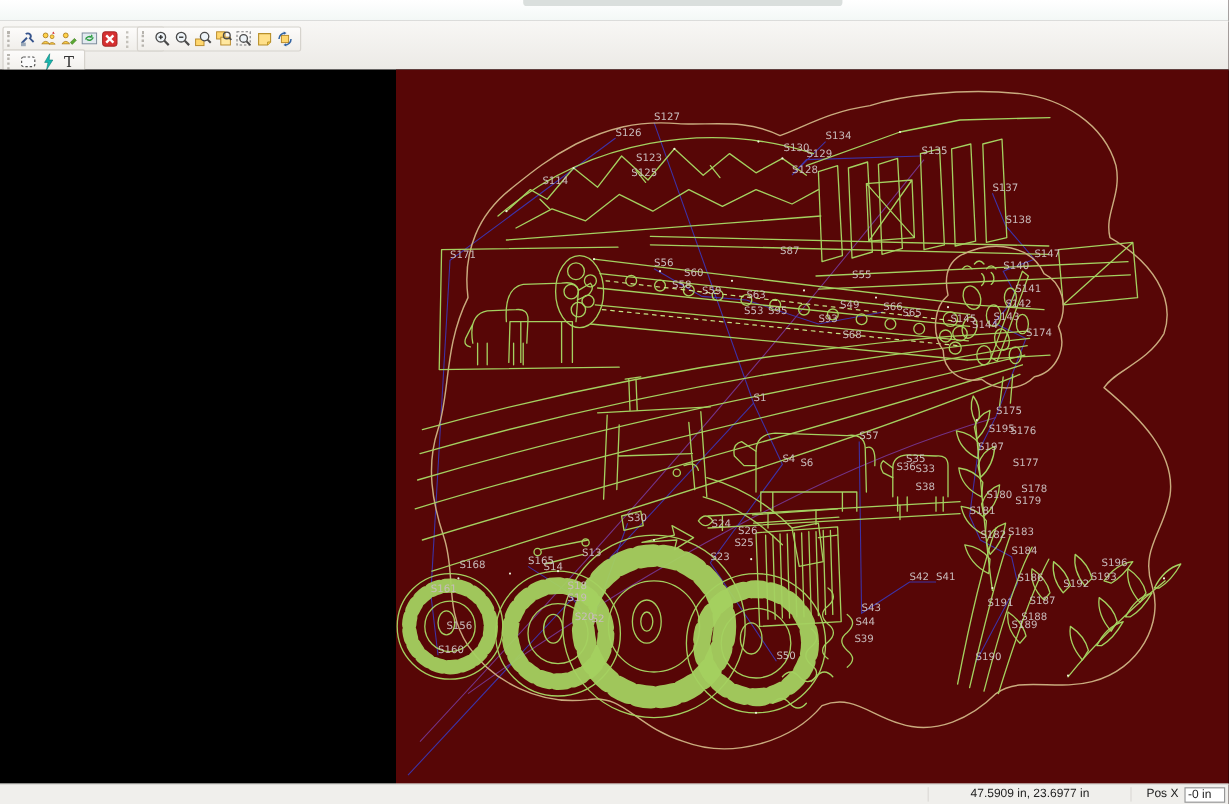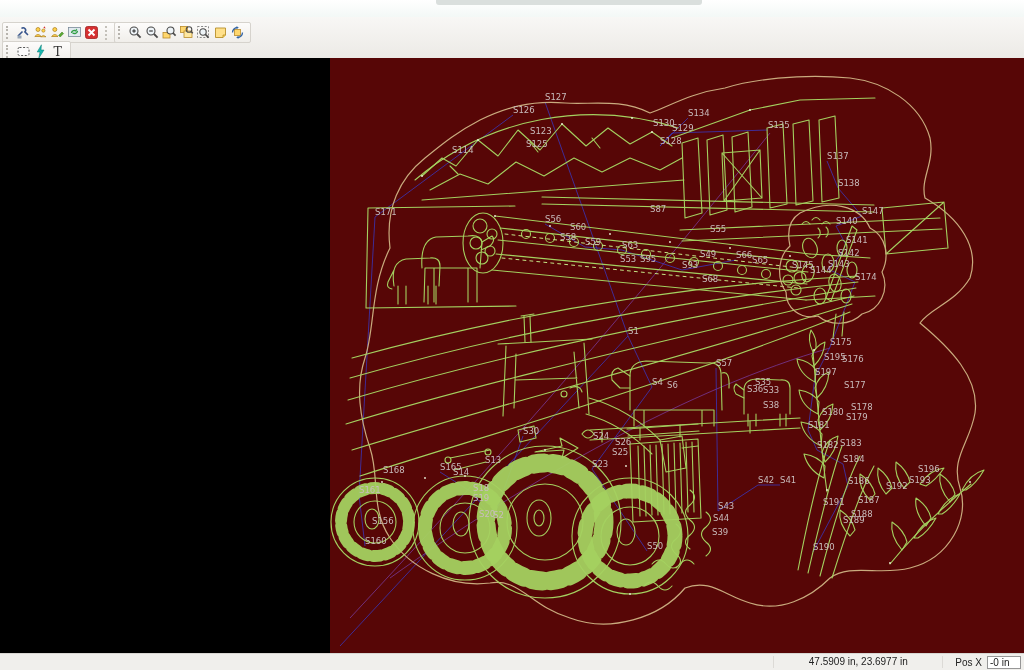--- a/index.html
+++ b/index.html
@@ -30,21 +30,21 @@
   .outer{stroke:#c9ab7e;fill:none;stroke-width:1.2;stroke-linejoin:round}
   .trav{stroke:#3939c2;fill:none;stroke-width:0.9;opacity:0.85}
   .trav2{stroke:#7a3fa8;fill:none;stroke-width:0.9;opacity:0.8}
   #labels-layer text{fill:#c8bcbc;font-size:8.5px;font-family:"DejaVu Sans",sans-serif}
   .speck{fill:#eef4dc}
 
   
   .statusbar{position:absolute;left:0;bottom:0;width:1024px;height:16px;background:#f0efec;border-top:1px solid #d8d6d2;display:flex;align-items:center;font-size:10px;color:#222}
   .sb-spacer{flex:1}
   .sb-coords{width:168px;text-align:center;border-left:1px solid #dcdad6;height:12px;line-height:12px}
-  .sb-pos{display:flex;align-items:center;gap:5px;padding:0 3px 0 12px;border-left:1px solid #dcdad6;height:12px}
+  .sb-pos{display:flex;gap:5px;padding:0 3px 0 12px;border-left:1px solid #dcdad6;height:12px}
   .sb-field{display:inline-block;width:28px;background:#fff;border:1px solid #979797;height:11px;line-height:11px;padding:0 2px}
 </style>
 </head>
 <body>
 
 <div class="screen">
 
   <div class="topstrip">
     <div class="handle"></div>
   </div>

